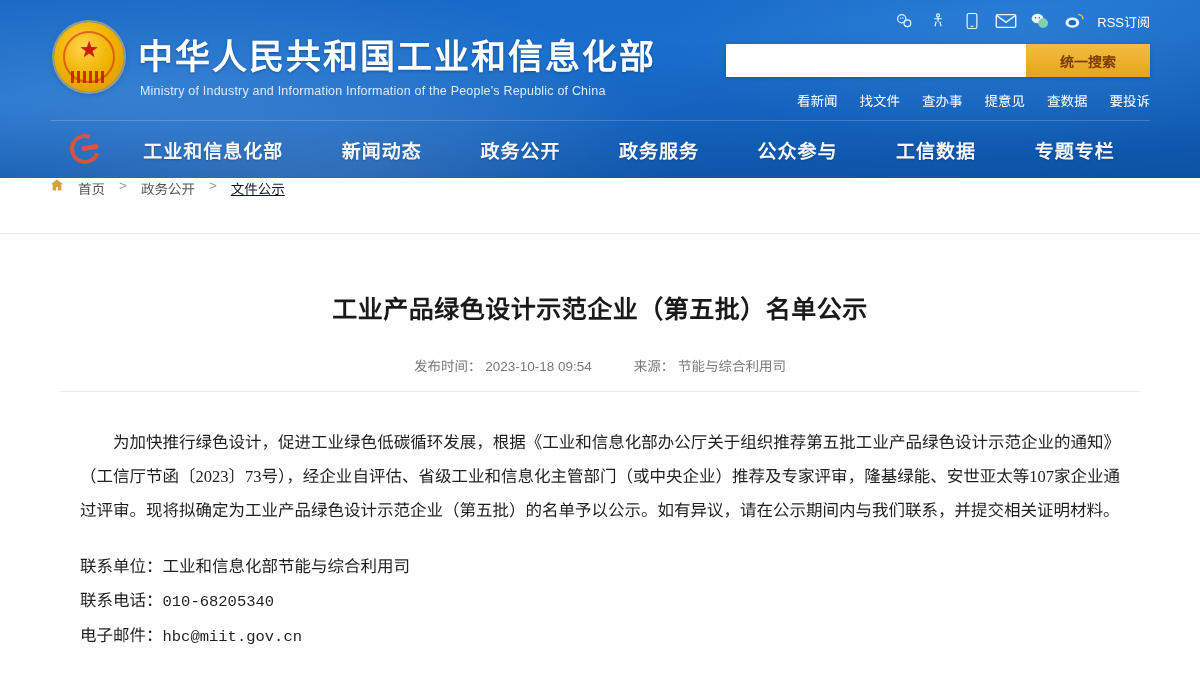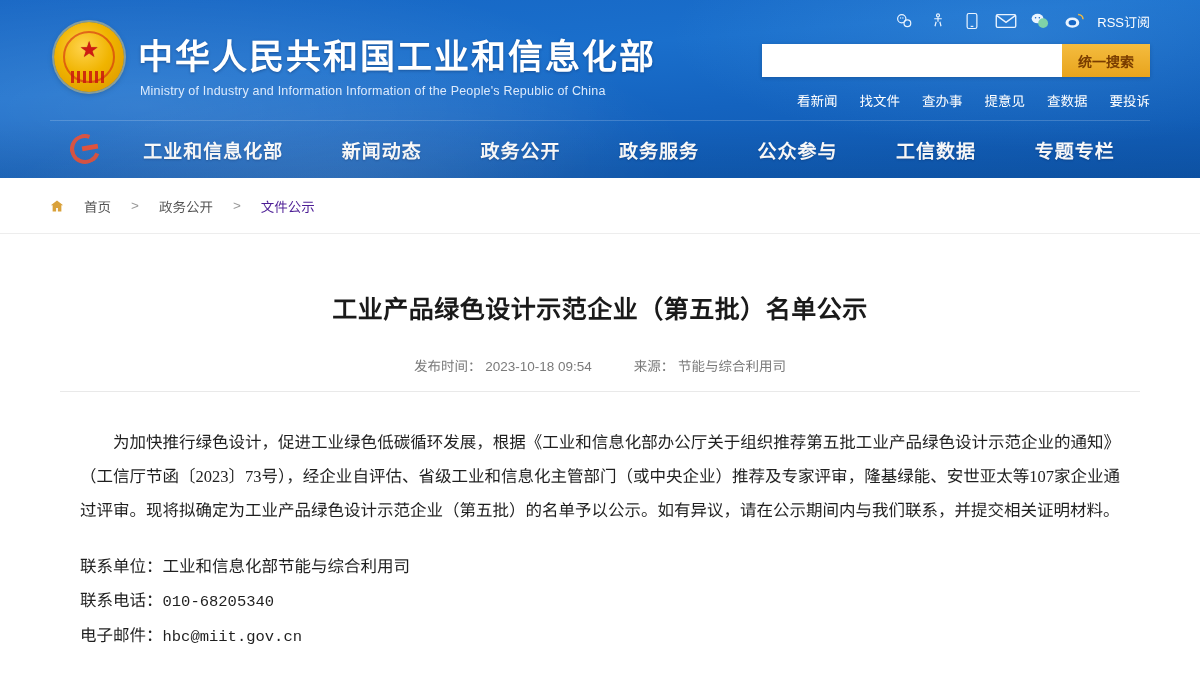--- a/index.html
+++ b/index.html
@@ -111,21 +111,21 @@
   .search-input {
     width: 300px; height: 33px;
     border: none; outline: none;
     background: #ffffff;
     padding: 0 10px;
     font-size: 13px;
     color: #333;
     font-family: "Liberation Sans", sans-serif;
   }
   .search-btn {
-    width: 88px; height: 33px;
+    width: 124px; height: 33px;
     border: none; outline: none;
     background: linear-gradient(to bottom, #f4bc3f, #e8a41d);
     color: #7a3d00;
     font-size: 14px;
     font-weight: 700;
     cursor: pointer;
     font-family: "Liberation Sans", sans-serif;
   }
 
   
@@ -175,27 +175,27 @@
 
   
   .crumb-band {
     height: 56px;
     background: #ffffff;
     border-bottom: 1px solid #ededed;
   }
   .crumb {
     width: 1100px; margin: 0 auto;
     height: 100%;
-    display: flex; align-items: center; gap: 20px;
+    display: flex; align-items: flex-start; gap: 14px;
     font-size: 13.5px; color: #555;
   }
   .crumb .home-icon { color:#d9a13a; font-size: 14px; display:flex; }
   .crumb a { color: #555; text-decoration: none; cursor: pointer; }
   .crumb .sep { color: #999; }
-  .crumb .cur { color: #4c1d95; }
+  .crumb .cur { color: #0f172a; text-decoration: underline; }
 
   
   .article {
     width: 1040px; margin: 0 auto; padding-top: 34px;
   }
   .art-title {
     text-align: center;
     font-size: 25px;
     font-weight: 700;
     color: #1a1a1a;

